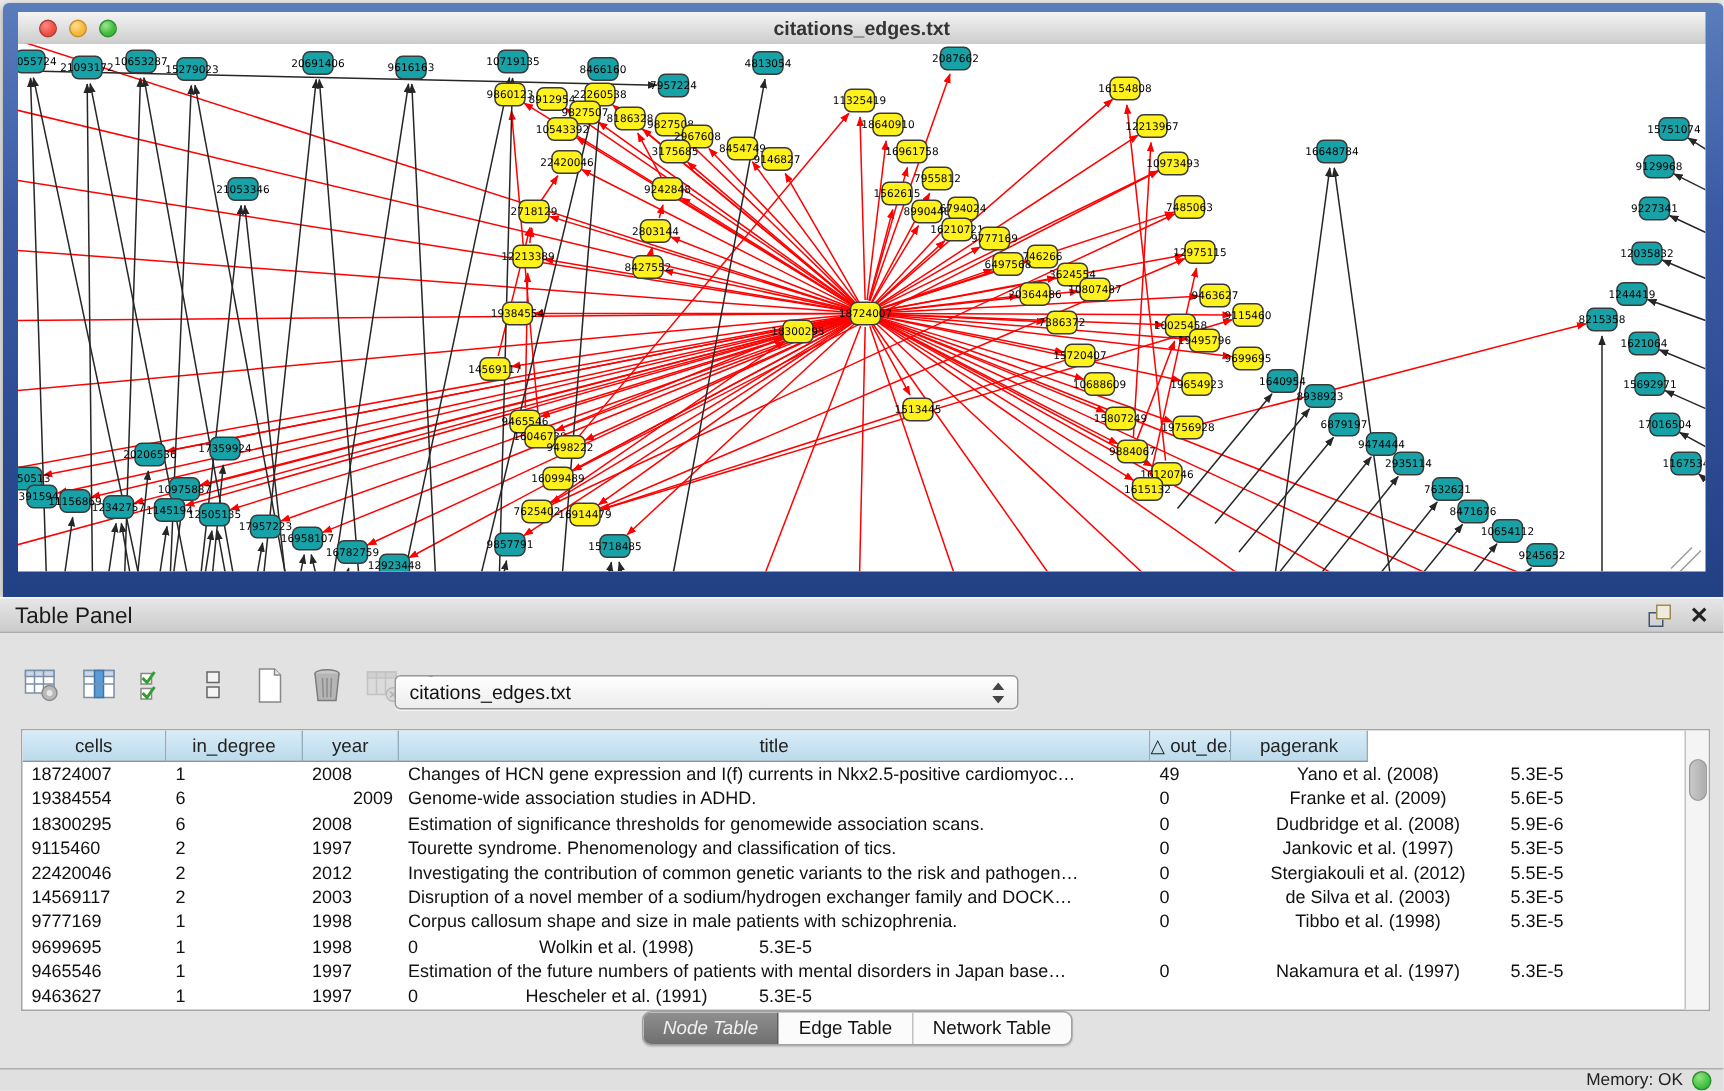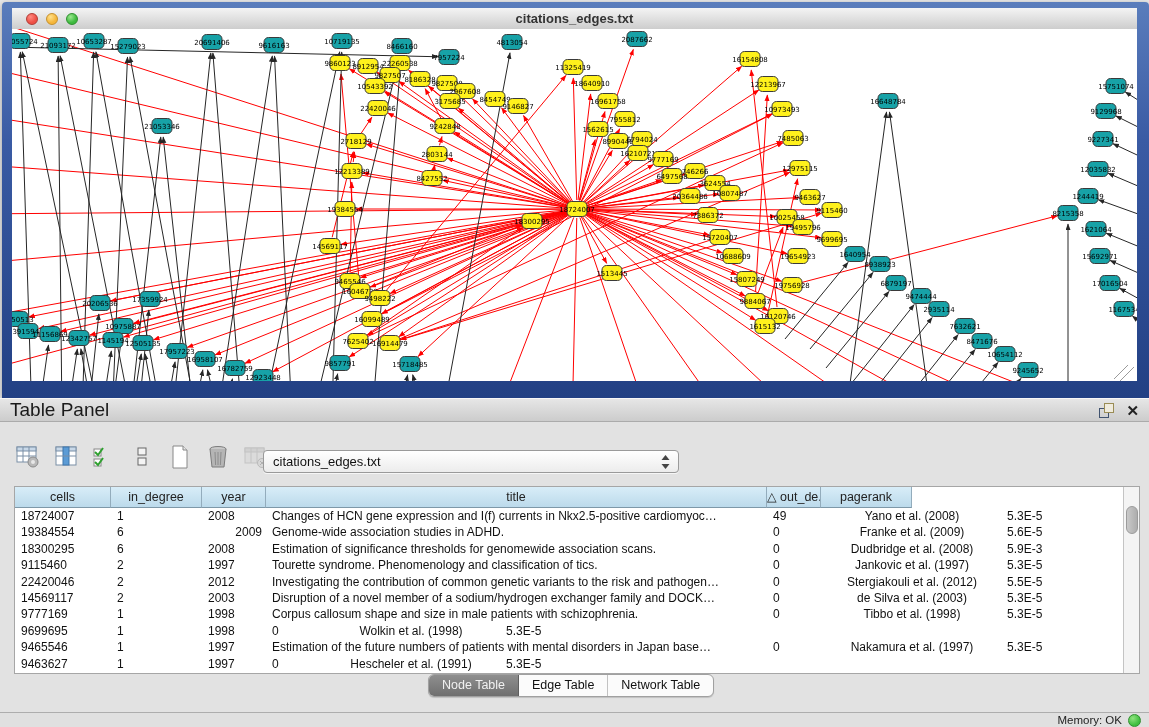--- a/index.html
+++ b/index.html
@@ -20,21 +20,21 @@
   .win-title{position:absolute;left:0;right:0;text-align:center;font-size:13px;font-weight:bold;color:#333;}
   .canvas-wrap{position:absolute;left:10px;top:27px;right:12px;height:352px;background:#fff;overflow:hidden;}
   svg#net{display:block;}
   .nlabel{font-family:"DejaVu Sans",sans-serif;font-size:7px;fill:#000;text-anchor:middle;}
 
   
   .table-panel{position:absolute;left:0;top:398px;width:1149px;height:314px;background:#E2E2E2;}
   .panel-header{position:absolute;left:0;top:0;width:100%;height:24px;box-sizing:border-box;
     background:linear-gradient(180deg,#E6E6E6,#CCCCCC);border-top:1px solid #F7F7F7;border-bottom:1px solid #ABABAB;
     display:flex;align-items:center;}
-  .panel-title{font-size:19px;color:#1A1A1A;margin-left:10px;}
+  .panel-title{font-size:15px;color:#1A1A1A;margin-left:10px;}
   .panel-header-icons{position:absolute;right:10px;top:4px;display:flex;gap:12px;align-items:center;}
   .float-ico{position:relative;width:15px;height:15px;}
   .float-ico .sq1{position:absolute;left:0;bottom:0;width:8px;height:8px;border:1px solid #41536F;}
   .float-ico .sq2{position:absolute;right:0;top:0;width:8px;height:8px;border:1px solid #9A8C55;background:#EFEBDD;}
   .close-x{font-size:15px;font-weight:bold;color:#222;line-height:15px;cursor:default;}
 
   .toolbar{position:absolute;left:14px;top:44px;height:30px;display:flex;align-items:center;gap:11px;}
   .tb-btn{width:27px;height:27px;display:flex;align-items:center;justify-content:center;}
   .combo{position:absolute;left:263px;top:52px;width:416px;height:23px;box-sizing:border-box;
     border:1px solid #9A9A9A;border-radius:4px;background:linear-gradient(180deg,#FFFFFF,#ECECEC);
@@ -54,21 +54,21 @@
   .td{box-sizing:border-box;padding:0 4px 0 6px;overflow:hidden;text-overflow:clip;}
   .vscroll{width:15px;border-left:1px solid #C4C4C4;background:#F4F4F4;position:relative;}
   .vthumb{position:absolute;left:2px;top:19px;width:10px;height:26px;border-radius:6px;
     background:linear-gradient(90deg,#C9C9C9,#ADADAD);border:1px solid #9B9B9B;}
 
   
   .seg{position:absolute;left:428px;top:276px;height:21px;display:flex;border:1px solid #A0A0A0;border-radius:6px;
     overflow:hidden;background:#FBFBFB;box-shadow:0 1px 1px rgba(0,0,0,.15);}
   .seg .s{padding:0 13px;font-size:12.5px;line-height:20px;color:#111;border-right:1px solid #C2C2C2;}
   .seg .s:last-child{border-right:none;}
-  .seg .s.active{background:linear-gradient(180deg,#8F8F8F,#6F6F6F);color:#F1F1F1;border-right:1px solid #5F5F5F;}
+  .seg .s.active{background:linear-gradient(180deg,#8F8F8F,#6F6F6F);color:#F1F1F1;border-right:1px solid #5F5F5F;font-style:italic;}
 
   
   .statusbar{position:absolute;left:0;top:712px;width:1149px;height:15px;background:#E0E0E0;border-top:1px solid #ADADAD;
     display:flex;align-items:center;justify-content:flex-end;box-sizing:border-box;}
   .mem-label{font-size:11.5px;color:#222;margin-right:6px;}
   .mem-dot{width:13px;height:13px;border-radius:50%;margin-right:8px;
     background:radial-gradient(circle at 35% 30%,#90E37F,#3FBF3F 65%);border:1px solid #2E8F2E;box-sizing:border-box;}
 </style>
 </head>
 <body>
@@ -823,21 +823,21 @@
             <div class="td" style="width: 180px; text-align: center;">Franke et al. (2009)</div>
             <div class="td" style="width: 91px; text-align: left;">5.6E-5</div>
           </div>
           <div class="trow">
             <div class="td" style="width: 96px; text-align: left;">18300295</div>
             <div class="td" style="width: 91px; text-align: left;">6</div>
             <div class="td" style="width: 64px; text-align: left;">2008</div>
             <div class="td" style="width: 501px; text-align: left;">Estimation of significance thresholds for genomewide association scans.</div>
             <div class="td" style="width: 54px; text-align: left;">0</div>
             <div class="td" style="width: 180px; text-align: center;">Dudbridge et al. (2008)</div>
-            <div class="td" style="width: 91px; text-align: left;">5.9E-3</div>
+            <div class="td" style="width: 91px; text-align: left;">5.9E-6</div>
           </div>
           <div class="trow">
             <div class="td" style="width: 96px; text-align: left;">9115460</div>
             <div class="td" style="width: 91px; text-align: left;">2</div>
             <div class="td" style="width: 64px; text-align: left;">1997</div>
             <div class="td" style="width: 501px; text-align: left;">Tourette syndrome. Phenomenology and classification of tics.</div>
             <div class="td" style="width: 54px; text-align: left;">0</div>
             <div class="td" style="width: 180px; text-align: center;">Jankovic et al. (1997)</div>
             <div class="td" style="width: 91px; text-align: left;">5.3E-5</div>
           </div>

